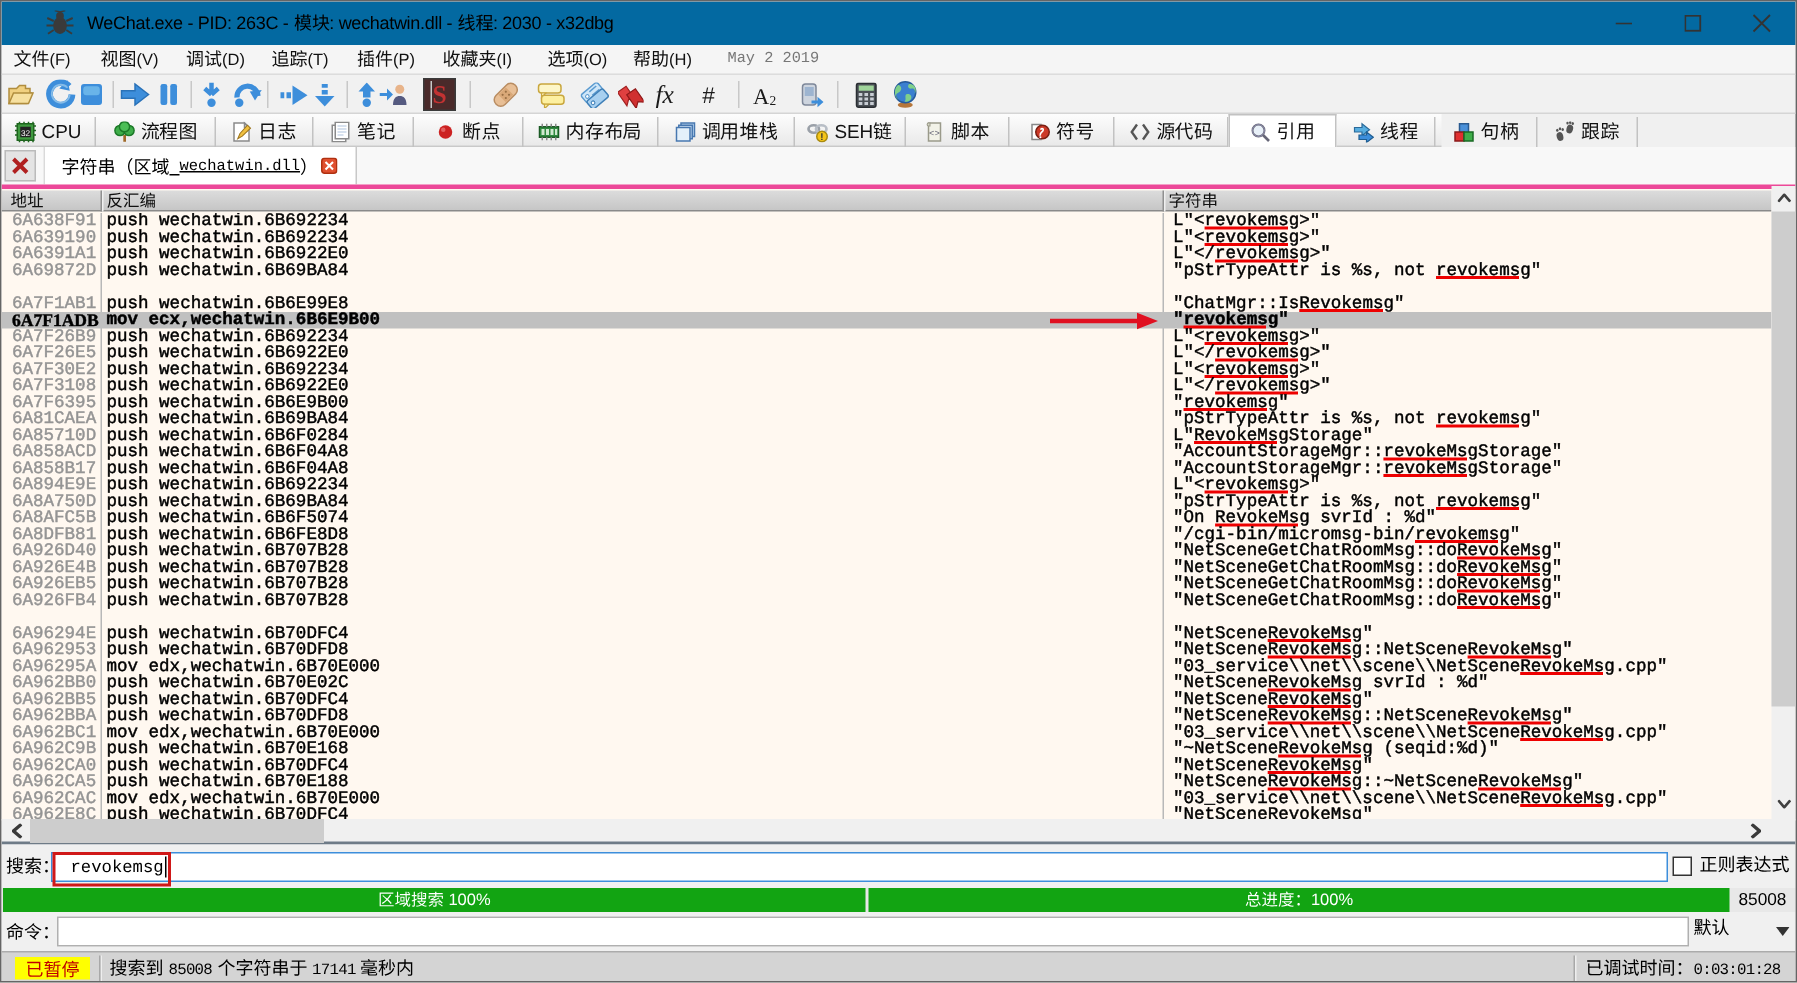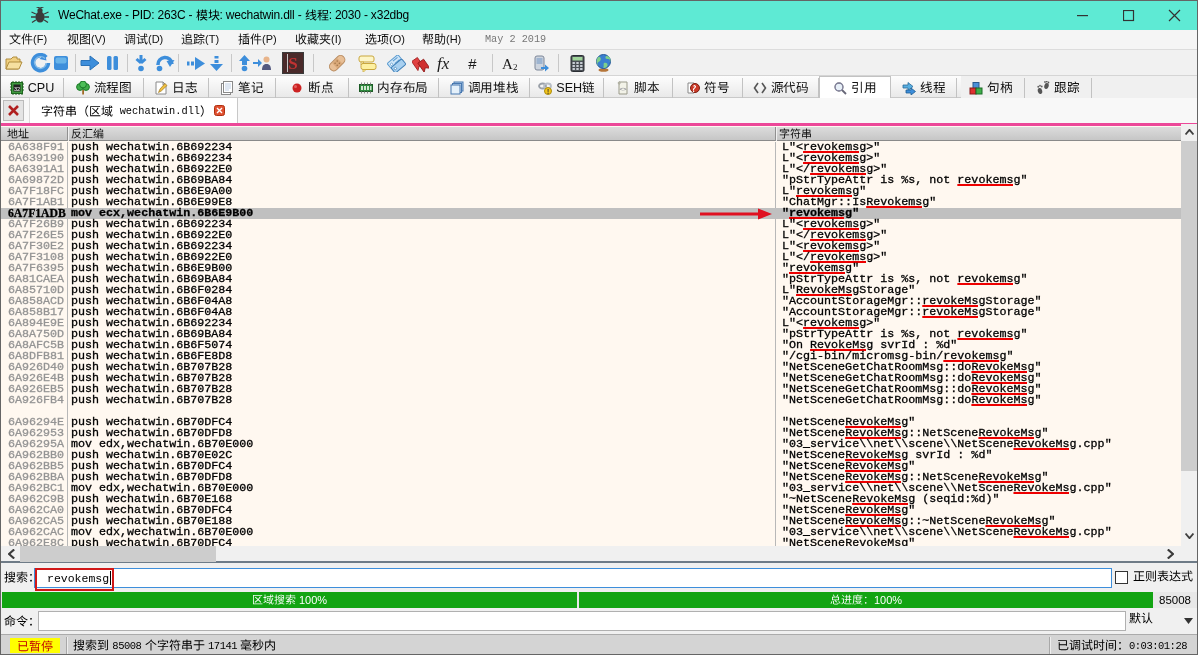--- a/index.html
+++ b/index.html
@@ -1,35 +1,35 @@
 <!DOCTYPE html>
 <html><head><meta charset="utf-8"><style>
 * { margin:0; padding:0; box-sizing:border-box; }
 html,body { width:1198px; height:655px; overflow:hidden; }
 body { position:relative; font-family:"Liberation Sans",sans-serif; background:#f0f0f0; border:1px solid #656565; }
 .c { display:inline-block; width:1em; height:1em; fill:currentColor; vertical-align:-0.13em; }
 
-#titlebar { position:absolute; left:0; top:0; width:1196px; height:29px; background:#5eead4; }
+#titlebar { position:absolute; left:0; top:0; width:1196px; height:29px; background:#0369a1; }
 #title { position:absolute; left:57px; top:7px; font-size:12px; letter-spacing:-0.2px; color:#000; white-space:pre; }
 
 #menubar { position:absolute; left:0; top:29px; width:1196px; height:19px; background:#f5f5f5; }
 .mitem { position:absolute; top:2px; font-size:12px; color:#111; }
 .mitem .lat { font-size:11px; }
 
 #toolbar { position:absolute; left:0; top:48px; width:1196px; height:27px; background:#f1f1f1; border-top:1px solid #dcdcdc; border-bottom:1px solid #d5d5d5; }
 .ticon { position:absolute; }
 .tsep { position:absolute; top:4px; height:18px; width:1px; background:#c8c8c8; }
 
 #tabbar { position:absolute; left:0; top:75px; width:960px; height:22px; background:linear-gradient(#fdfdfd,#e9e9e9); border-bottom:1px solid #c9c9c9; }
 .tab { position:absolute; top:2px; height:20px; display:flex; align-items:center; justify-content:center; font-size:12.6px; color:#111; border-right:1px solid #c2c2c2; }
 .tab.sel { background:#fff; top:0; height:22px; border:1px solid #c2c2c2; border-bottom:none; }
 
 #subtabbar { position:absolute; left:0; top:97px; width:1196px; height:25px; background:#f8f8f8; }
 #closebtn { position:absolute; left:2px; top:2px; width:21px; height:21px; background:#e4e4e4; border:1px solid #bbb; display:flex; align-items:center; justify-content:center; }
-#subtab { position:absolute; left:28px; top:0; width:209px; height:25px; background:#fff; border-right:1px solid #c8c8c8; border-left:1px solid #dadada; display:flex; align-items:center; font-size:12px; padding-left:11px; }
+#subtab { position:absolute; left:28px; top:0; width:209px; height:25px; background:#fff; border-right:1px solid #c8c8c8; border-left:1px solid #dadada; display:flex; align-items:center; font-size:12px; padding-left:11px;text-decoration:underline; }
 
 #tablewrap { position:absolute; left:0; top:122px; width:1196px; height:424px; background:#fff8f0; border-top:3px solid #ec4899; overflow:hidden; }
 #thead { position:absolute; left:0; top:1px; width:1180px; height:14px; background:linear-gradient(#dcdcdc,#c6c6c6); border-bottom:1px solid #8a8a8a; font-size:11px; color:#111; }
 #thead .hsep { position:absolute; top:0; height:14px; width:1px; background:#909090; box-shadow:1px 0 0 #f0f0f0; }
 #tbody { position:absolute; left:0; top:16px; width:1180px; height:408px; overflow:hidden; font-family:"Liberation Mono",monospace; font-size:11.7px; -webkit-text-stroke:0.3px; }
 .trow { position:absolute; left:0; width:1180px; height:11px; line-height:11px; white-space:pre; }
 .trow.sel { background:#c0c0c0; font-weight:bold; }
 .trow.sel .adr { color:#000;font-family:Liberation Serif, serif; }
 .adr { position:absolute; left:7px; color:#949494; }
 .dis { position:absolute; left:70px; color:#000; }
@@ -615,21 +615,20 @@
     <div class="hsep" style="left:66px"></div>
     <div class="hsep" style="left:774px"></div>
   </div>
   <div id="tbody">
     <div class="colsep" style="left:66px"></div>
     <div class="colsep" style="left:774px"></div>
     <div class="trow" style="top:0px"><span class="adr">6A638F91</span><span class="dis">push wechatwin.6B692234</span><span class="str">L"&lt;<span class="ul">revokemsg</span>&gt;"</span></div>
 <div class="trow" style="top:11px"><span class="adr">6A639190</span><span class="dis">push wechatwin.6B692234</span><span class="str">L"&lt;<span class="ul">revokemsg</span>&gt;"</span></div>
 <div class="trow" style="top:22px"><span class="adr">6A6391A1</span><span class="dis">push wechatwin.6B6922E0</span><span class="str">L"&lt;/<span class="ul">revokemsg</span>&gt;"</span></div>
 <div class="trow" style="top:33px"><span class="adr">6A69872D</span><span class="dis">push wechatwin.6B69BA84</span><span class="str">"pStrTypeAttr is %s, not <span class="ul">revokemsg</span>"</span></div>
-<div class="trow" style="top:44px"><span class="adr">6A7F18FC</span><span class="dis">push wechatwin.6B6E9A00</span><span class="str">L"<span class="ul">revokemsg</span>"</span></div>
 <div class="trow" style="top:55px"><span class="adr">6A7F1AB1</span><span class="dis">push wechatwin.6B6E99E8</span><span class="str">"ChatMgr::Is<span class="ul">Revokemsg</span>"</span></div>
 <div class="trow sel" style="top:66px"><span class="adr">6A7F1ADB</span><span class="dis">mov ecx,wechatwin.6B6E9B00</span><span class="str">"<span class="ul">revokemsg</span>"</span></div>
 <div class="trow" style="top:77px"><span class="adr">6A7F26B9</span><span class="dis">push wechatwin.6B692234</span><span class="str">L"&lt;<span class="ul">revokemsg</span>&gt;"</span></div>
 <div class="trow" style="top:88px"><span class="adr">6A7F26E5</span><span class="dis">push wechatwin.6B6922E0</span><span class="str">L"&lt;/<span class="ul">revokemsg</span>&gt;"</span></div>
 <div class="trow" style="top:99px"><span class="adr">6A7F30E2</span><span class="dis">push wechatwin.6B692234</span><span class="str">L"&lt;<span class="ul">revokemsg</span>&gt;"</span></div>
 <div class="trow" style="top:110px"><span class="adr">6A7F3108</span><span class="dis">push wechatwin.6B6922E0</span><span class="str">L"&lt;/<span class="ul">revokemsg</span>&gt;"</span></div>
 <div class="trow" style="top:121px"><span class="adr">6A7F6395</span><span class="dis">push wechatwin.6B6E9B00</span><span class="str">"<span class="ul">revokemsg</span>"</span></div>
 <div class="trow" style="top:132px"><span class="adr">6A81CAEA</span><span class="dis">push wechatwin.6B69BA84</span><span class="str">"pStrTypeAttr is %s, not <span class="ul">revokemsg</span>"</span></div>
 <div class="trow" style="top:143px"><span class="adr">6A85710D</span><span class="dis">push wechatwin.6B6F0284</span><span class="str">L"<span class="ul">RevokeMsg</span>Storage"</span></div>
 <div class="trow" style="top:154px"><span class="adr">6A858ACD</span><span class="dis">push wechatwin.6B6F04A8</span><span class="str">"AccountStorageMgr::<span class="ul">revokeMsg</span>Storage"</span></div>

